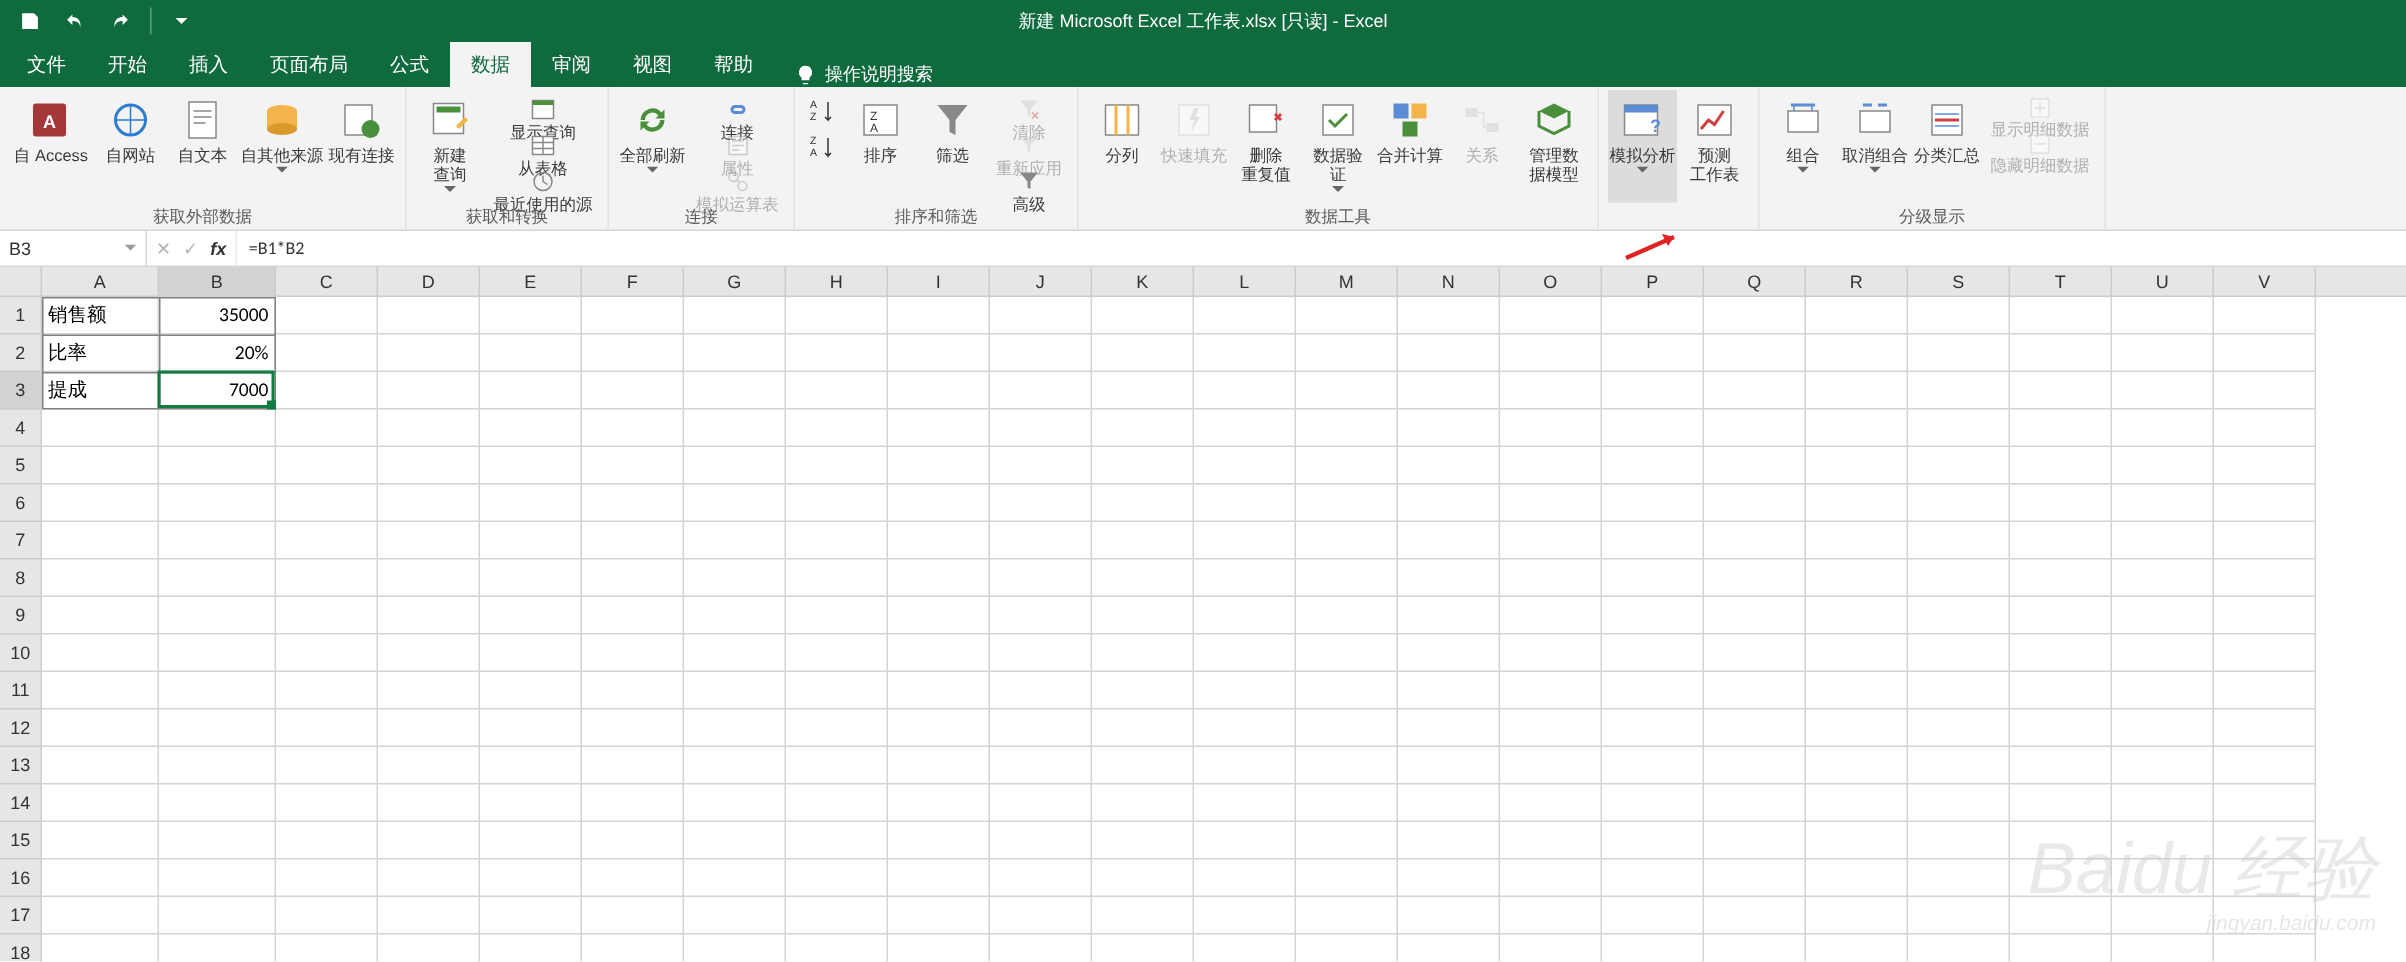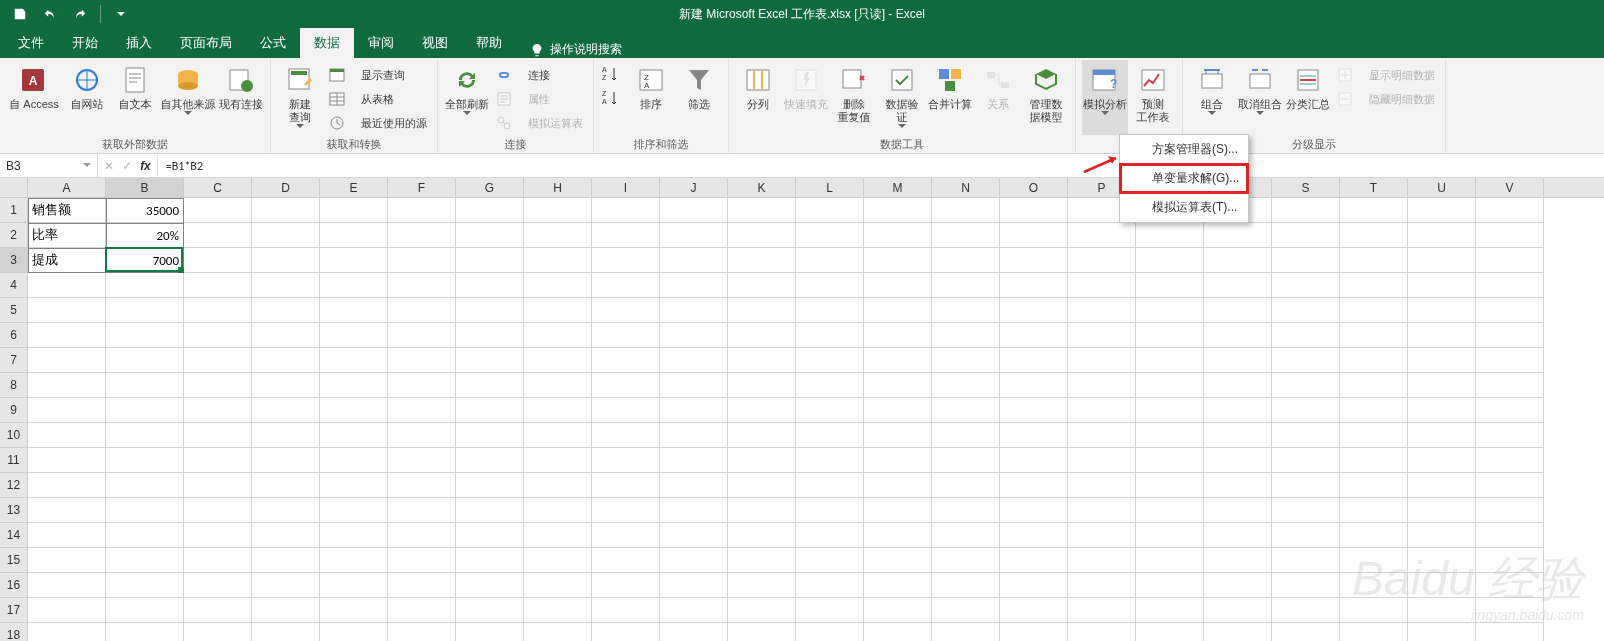--- a/index.html
+++ b/index.html
@@ -24,21 +24,21 @@
 
   
   .ribbon { background: #f3f3f3; border-bottom: 1px solid #d5d5d5; height: 96px; display: flex; position: relative; }
   .group { display: flex; flex-direction: column; border-right: 1px solid #e1e1e1; padding: 2px 6px 0 6px; }
   .group-body { display: flex; gap: 2px; flex: 1; }
   .group-label { text-align: center; font-size: 11px; color: #5b5b5b; padding: 2px 0; height: 18px; }
   .big-btn { display: flex; flex-direction: column; align-items: center; width: 46px; padding-top: 4px; font-size: 11px; text-align: center; color: #3a3a3a; line-height: 13px; }
   .big-btn.wide { width: 56px; }
   .big-btn .ic { width: 32px; height: 32px; display: flex; align-items: center; justify-content: center; margin-bottom: 2px; }
   .small-stack { display: flex; flex-direction: column; justify-content: flex-start; gap: 2px; padding-top: 4px; }
-  .small-btn { display: flex; align-items: center; gap: 16px; font-size: 11px; color: #3a3a3a; padding: 1px 4px; height: 22px; white-space: nowrap; }
+  .small-btn { display: flex; align-items: center; gap: 0; font-size: 11px; color: #3a3a3a; padding: 1px 4px; height: 22px; white-space: nowrap; flex-direction: column; }
   .small-btn.disabled { color: #b0b0b0; }
   .small-btn.disabled svg { opacity: 0.45; }
   .small-btn .sic { width: 16px; height: 16px; display: flex; align-items: center; justify-content: center; }
   .big-btn.disabled { color: #b0b0b0; }
   .big-btn.disabled svg { opacity: 0.45; }
   .big-btn.highlighted { background: #dcdcdc; }
   .chevron-down { width: 8px; height: 5px; }
 
   
   .formula-bar { display: flex; align-items: center; height: 24px; border-bottom: 1px solid #d5d5d5; background: #fff; }
@@ -308,20 +308,47 @@
           <span>排序</span>
         </div>
       <div class="big-btn">
           <div class="ic">
             <svg width="26" height="28">
               <path d="M3 4h20l-8 10v10l-4-2v-8z" fill="#888"></path>
             </svg>
           </div>
           <span>筛选</span>
         </div>
+      <div class="small-stack">
+        <div class="small-btn disabled">
+            <span class="sic">
+              <svg width="16" height="16">
+                <path d="M2 2h12l-5 6v5l-2-1v-4z" fill="#ccc"></path>
+                <path d="M10 10l4 4m0-4l-4 4" stroke="#d04040"></path>
+              </svg>
+            </span>
+            <span>清除</span>
+          </div>
+        <div class="small-btn disabled">
+            <span class="sic">
+              <svg width="16" height="16">
+                <path d="M2 2h12l-5 6v5l-2-1v-4z" fill="#ccc"></path>
+              </svg>
+            </span>
+            <span>重新应用</span>
+          </div>
+        <div class="small-btn">
+            <span class="sic">
+              <svg width="16" height="16">
+                <path d="M2 2h12l-5 6v5l-2-1v-4z" fill="#888"></path>
+              </svg>
+            </span>
+            <span>高级</span>
+          </div>
+      </div>
     </div>
     <div class="group-label">排序和筛选</div>
   </div>
 
   <div class="group">
     <div class="group-body">
       <div class="big-btn">
           <div class="ic">
             <svg width="28" height="28">
               <rect x="3" y="4" width="22" height="20" fill="#fff" stroke="#888"></rect>
@@ -479,25 +506,20 @@
                 <path d="M3 7h8" stroke="#ccc"></path>
               </svg>
             </span>
             <span>隐藏明细数据</span>
           </div>
       </div>
     </div>
     <div class="group-label">分级显示</div>
   </div>
 
-  <div class="dropdown" style="left:1119px; top:76px; width:130px;">
-    <div class="dropdown-item">方案管理器(S)...</div>
-    <div class="dropdown-item highlighted">单变量求解(G)...</div>
-    <div class="dropdown-item">模拟运算表(T)...</div>
-  </div>
   <svg class="red-arrow" style="left:1082px; top:96px;" width="40" height="22">
       <path d="M2 18 L34 4" stroke="#e02424" stroke-width="3"></path>
       <path d="M34 4 l-8 -2 l4 8 z" fill="#e02424"></path>
     </svg>
 </div>
 
 <div class="formula-bar">
   <div class="name-box">
     <span>B3</span>
     <svg width="8" height="5" viewBox="0 0 8 5">

